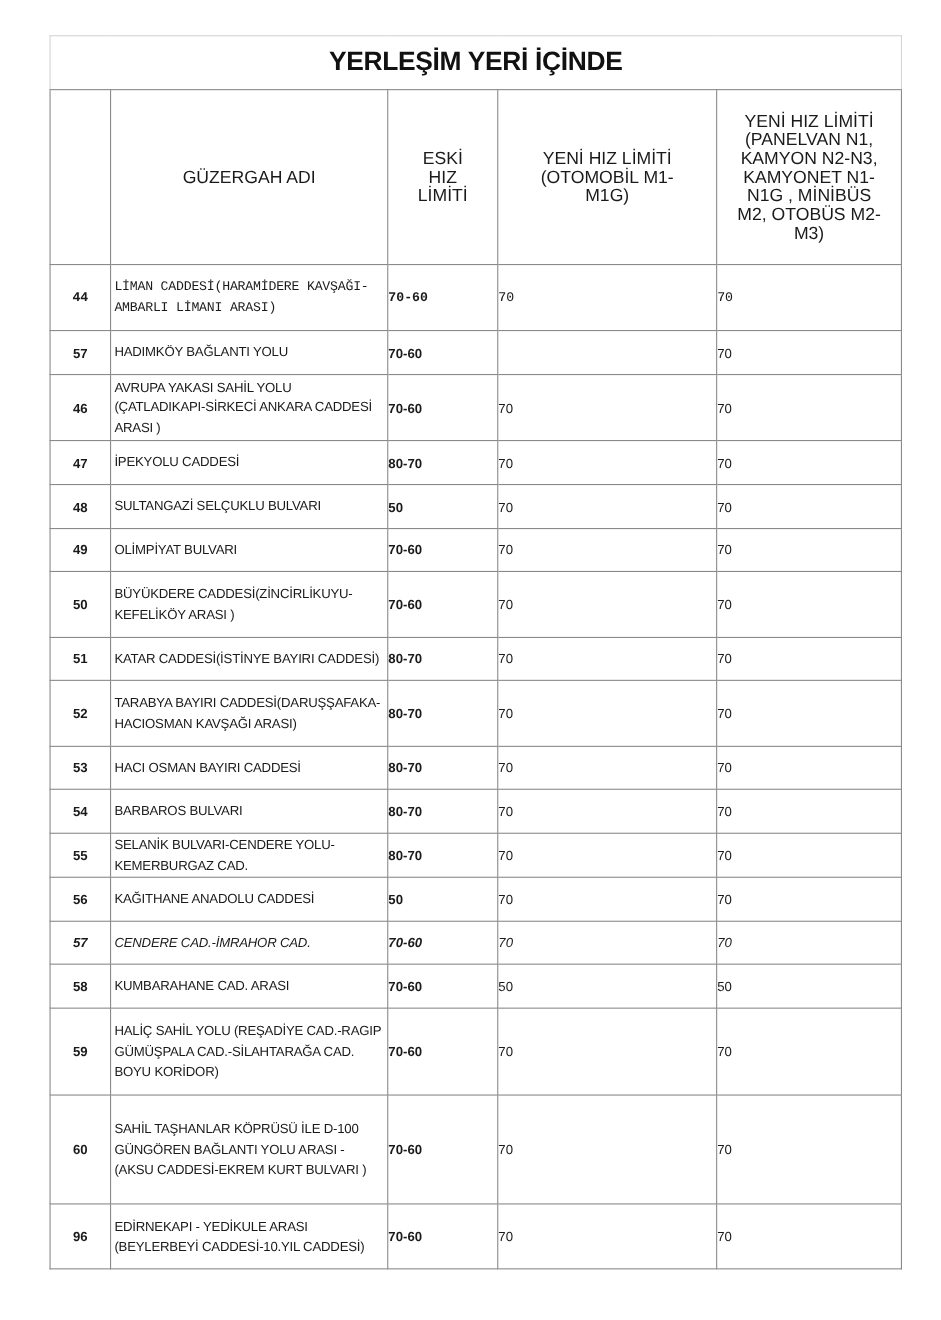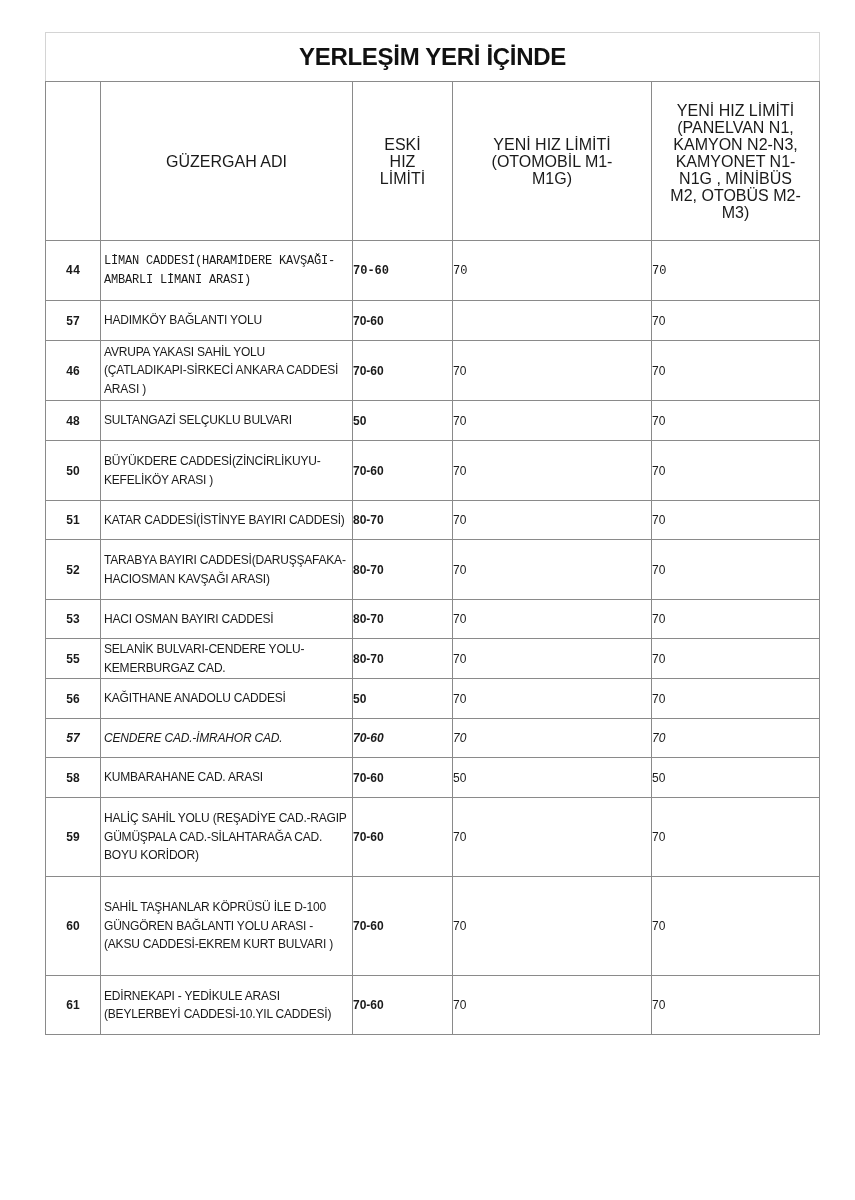--- a/index.html
+++ b/index.html
@@ -117,26 +117,40 @@
           <td class="new2">70</td>
         </tr>
         <tr class="data-row" style="height: 60px;">
           <td class="no">46</td>
           <td class="name">AVRUPA YAKASI SAHİL YOLU (ÇATLADIKAPI-SİRKECİ ANKARA CADDESİ ARASI )</td>
           <td class="old">70-60</td>
           <td class="new1">70</td>
           <td class="new2">70</td>
         </tr>
         <tr class="data-row" style="height: 40px;">
+          <td class="no">47</td>
+          <td class="name">İPEKYOLU CADDESİ</td>
+          <td class="old">80-70</td>
+          <td class="new1">70</td>
+          <td class="new2">70</td>
+        </tr>
+        <tr class="data-row" style="height: 40px;">
           <td class="no">48</td>
           <td class="name">SULTANGAZİ SELÇUKLU BULVARI</td>
           <td class="old">50</td>
           <td class="new1">70</td>
           <td class="new2">70</td>
         </tr>
+        <tr class="data-row" style="height: 39px;">
+          <td class="no">49</td>
+          <td class="name">OLİMPİYAT BULVARI</td>
+          <td class="old">70-60</td>
+          <td class="new1">70</td>
+          <td class="new2">70</td>
+        </tr>
         <tr class="data-row" style="height: 60px;">
           <td class="no">50</td>
           <td class="name">BÜYÜKDERE CADDESİ(ZİNCİRLİKUYU-KEFELİKÖY ARASI )</td>
           <td class="old">70-60</td>
           <td class="new1">70</td>
           <td class="new2">70</td>
         </tr>
         <tr class="data-row" style="height: 39px;">
           <td class="no">51</td>
           <td class="name">KATAR CADDESİ(İSTİNYE BAYIRI CADDESİ)</td>
@@ -151,20 +165,27 @@
           <td class="new1">70</td>
           <td class="new2">70</td>
         </tr>
         <tr class="data-row" style="height: 39px;">
           <td class="no">53</td>
           <td class="name">HACI OSMAN BAYIRI CADDESİ</td>
           <td class="old">80-70</td>
           <td class="new1">70</td>
           <td class="new2">70</td>
         </tr>
+        <tr class="data-row" style="height: 40px;">
+          <td class="no">54</td>
+          <td class="name">BARBAROS BULVARI</td>
+          <td class="old">80-70</td>
+          <td class="new1">70</td>
+          <td class="new2">70</td>
+        </tr>
         <tr class="data-row" style="height: 40px; margin-top: 40px;">
           <td class="no">55</td>
           <td class="name">SELANİK BULVARI-CENDERE YOLU-KEMERBURGAZ CAD.</td>
           <td class="old">80-70</td>
           <td class="new1">70</td>
           <td class="new2">70</td>
         </tr>
         <tr class="data-row" style="height: 40px;">
           <td class="no">56</td>
           <td class="name">KAĞITHANE ANADOLU CADDESİ</td>
@@ -194,21 +215,21 @@
           <td class="new2">70</td>
         </tr>
         <tr class="data-row" style="height: 99px;">
           <td class="no">60</td>
           <td class="name">SAHİL TAŞHANLAR KÖPRÜSÜ İLE D-100 GÜNGÖREN BAĞLANTI YOLU ARASI - (AKSU CADDESİ-EKREM KURT BULVARI )</td>
           <td class="old">70-60</td>
           <td class="new1">70</td>
           <td class="new2">70</td>
         </tr>
         <tr class="data-row" style="height: 59px;">
-          <td class="no">61</td>
+          <td class="no">96</td>
           <td class="name">EDİRNEKAPI - YEDİKULE ARASI (BEYLERBEYİ CADDESİ-10.YIL CADDESİ)</td>
           <td class="old">70-60</td>
           <td class="new1">70</td>
           <td class="new2">70</td>
         </tr>
       </tbody>
   </table>
 </div>
 
 </body></html>

